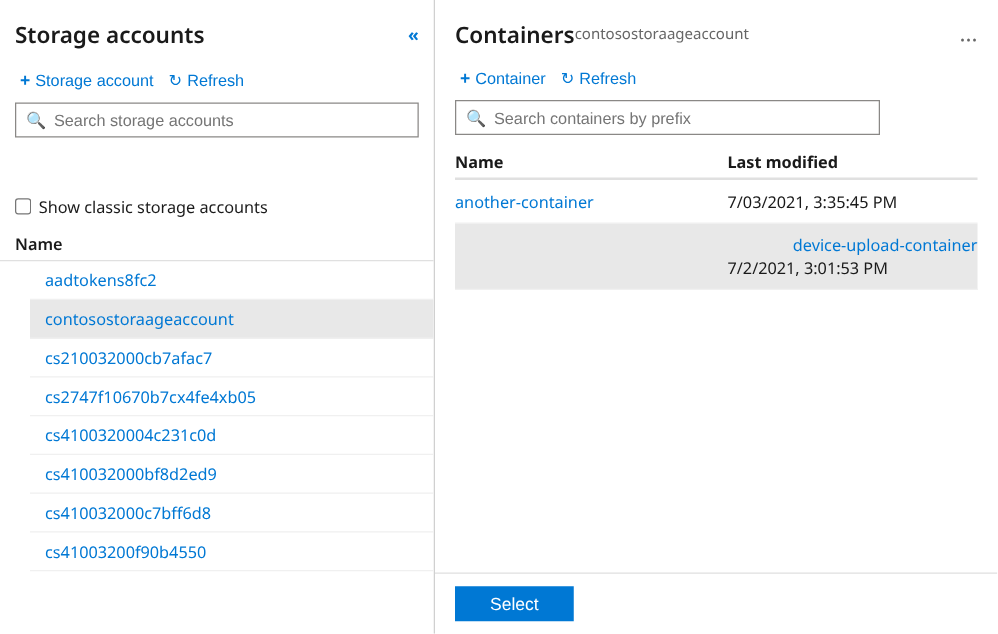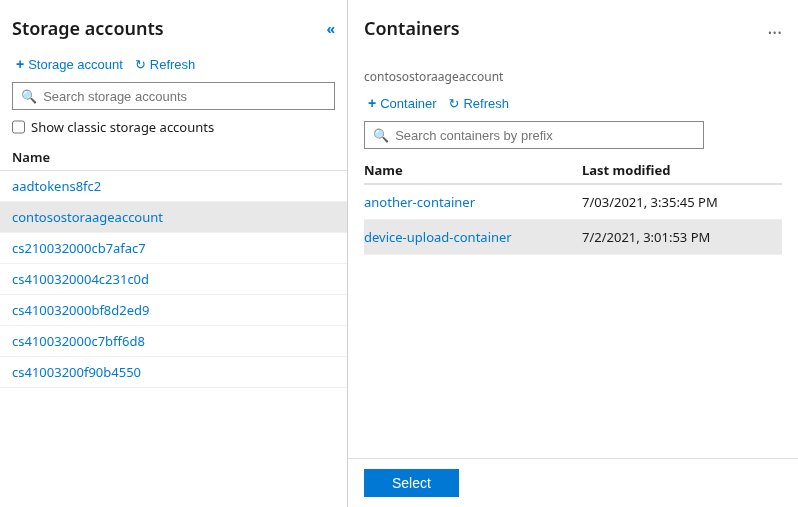--- a/index.html
+++ b/index.html
@@ -95,20 +95,21 @@
 
     .search-icon-char {
       color: #666;
       font-size: 13px;
     }
 
     .checkbox-row {
       display: flex;
       gap: 6px;
       padding: 2px 12px 8px 12px;
+      margin-top: 38px;
     }
 
     .checkbox-row input[type="checkbox"] {
       cursor: pointer;
     }
 
     .checkbox-label {
       font-size: 13px;
       color: #1a1a1a;
     }
@@ -117,20 +118,21 @@
       padding: 4px 12px 4px 12px;
       font-weight: 600;
       font-size: 13px;
       border-bottom: 1px solid #e0e0e0;
     }
 
     .account-list {
       flex: 1;
       overflow-y: auto;
       overflow-x: hidden;
+      margin-left: 24px;
     }
 
     .account-item {
       padding: 6px 12px;
       font-size: 13px;
       color: #0078d4;
       cursor: pointer;
       border-bottom: 1px solid #f0f0f0;
       white-space: nowrap;
       overflow: hidden;
@@ -152,22 +154,21 @@
 
     .right-header {
       display: flex;
       align-items: flex-start;
       justify-content: space-between;
       padding: 16px 16px 0 16px;
     }
 
     .right-title-area {
       display: flex;
-      flex-direction: column;
-      gap: 26px;
+      flex-direction: row;
     }
 
     .right-title {
       font-size: 18px;
       font-weight: 600;
     }
 
     .right-subtitle {
       font-size: 12px;
       color: #666;
@@ -237,20 +238,21 @@
     .table-row {
       display: flex;
       padding: 8px 0;
       border-bottom: 1px solid #f0f0f0;
       cursor: pointer;
       align-items: flex-end;
     }
 
     .table-row.selected-row {
       background: #e8e8e8;
+      flex-direction: column;
     }
 
     .table-row .col-name-val {
       flex: 1;
       color: #0078d4;
       font-size: 13px;
     }
 
     .table-row .col-mod-val {
       width: 200px;
@@ -319,20 +321,21 @@
     </div>
 
     <div class="column-header">
       <span>Name</span>
     </div>
 
     <div class="account-list">
     <div class="account-item">aadtokens8fc2</div>
         <div class="account-item selected">contosostoraageaccount</div>
         <div class="account-item">cs210032000cb7afac7</div>
+        <div class="account-item">cs2747f10670b7cx4fe4xb05</div>
         <div class="account-item">cs4100320004c231c0d</div>
         <div class="account-item">cs410032000bf8d2ed9</div>
         <div class="account-item">cs410032000c7bff6d8</div>
         <div class="account-item">cs41003200f90b4550</div>
       </div>
   </div>
 
   <div class="right-panel">
     <div class="right-header">
       <div class="right-title-area">

